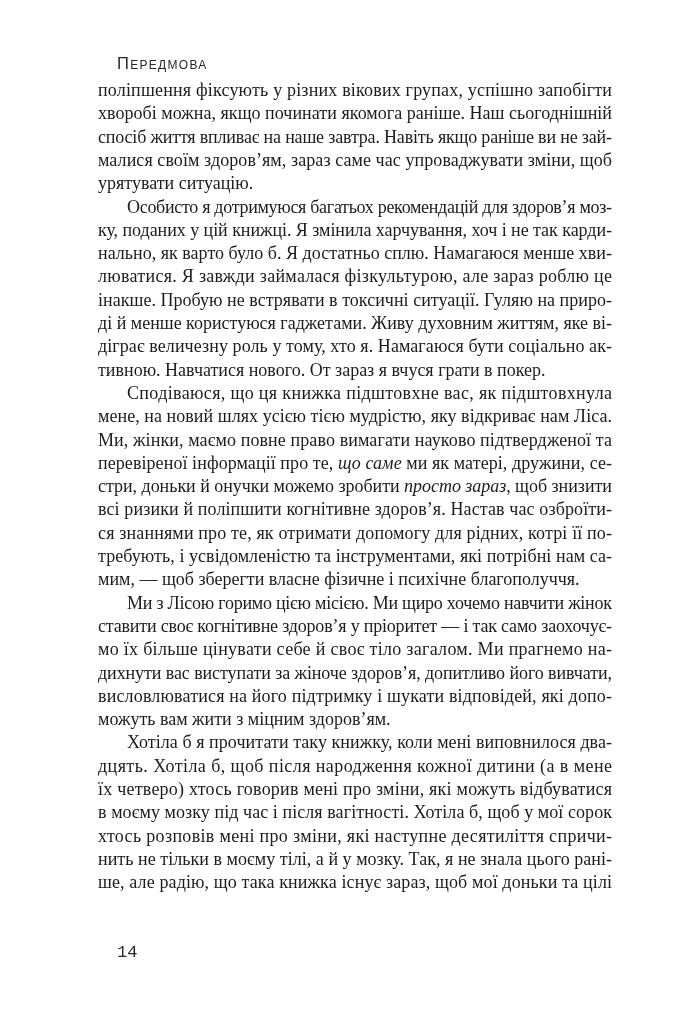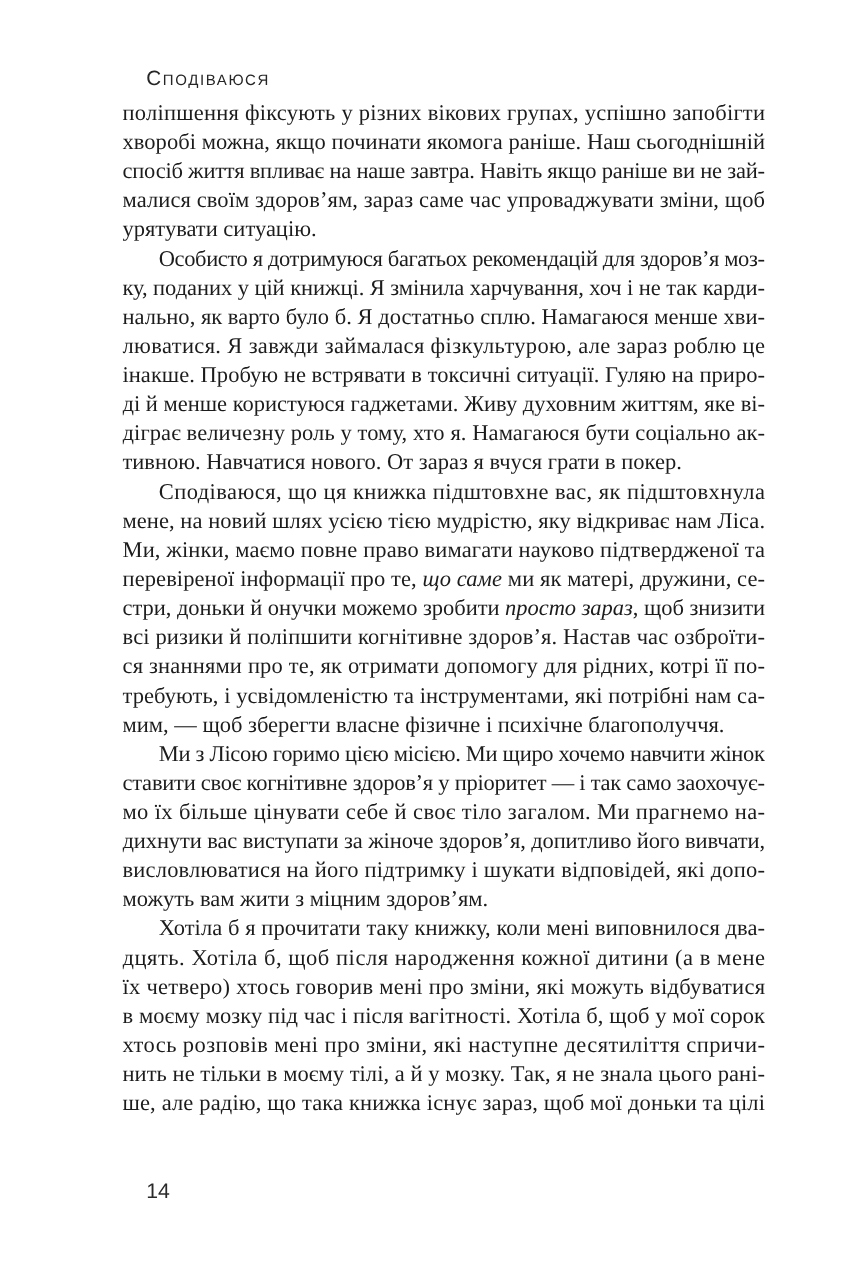--- a/index.html
+++ b/index.html
@@ -26,30 +26,30 @@
   }
   .body-text svg{display:block;}
   .body-text text{
     font-family:"Liberation Serif", serif;
     font-size:18px;
     fill:#1c1c1c;
   }
   .page-number{
     position:absolute;
     left:117px;top:943px;
-    font-family:Liberation Sans, sans-serif;
+    font-family:Liberation Mono, monospace;
     font-size:17px;
     color:#2a2a2a;
   }
 </style>
 </head>
 <body>
 
 <div class="page">
-  <div class="running-head">Сподіваюся</div>
+  <div class="running-head">Передмова</div>
 
   <div class="body-text">
     <svg id="text-svg" xmlns="http://www.w3.org/2000/svg" width="514" height="817">
         <text x="0" y="16.0" textLength="514" lengthAdjust="spacing"><tspan>поліпшення фіксують у різних вікових групах, успішно запобігти</tspan></text>
         <text x="0" y="39.3" textLength="514" lengthAdjust="spacing"><tspan>хворобі можна, якщо починати якомога раніше. Наш сьогоднішній</tspan></text>
         <text x="0" y="62.6" textLength="514" lengthAdjust="spacing"><tspan>спосіб життя впливає на наше завтра. Навіть якщо раніше ви не зай-</tspan></text>
         <text x="0" y="85.9" textLength="514" lengthAdjust="spacing"><tspan>малися своїм здоров’ям, зараз саме час упроваджувати зміни, щоб</tspan></text>
         <text x="0" y="109.2"><tspan>урятувати ситуацію.</tspan></text>
         <text x="29" y="132.5" textLength="485" lengthAdjust="spacing"><tspan>Особисто я дотримуюся багатьох рекомендацій для здоров’я моз-</tspan></text>
         <text x="0" y="155.8" textLength="514" lengthAdjust="spacing"><tspan>ку, поданих у цій книжці. Я змінила харчування, хоч і не так карди-</tspan></text>

